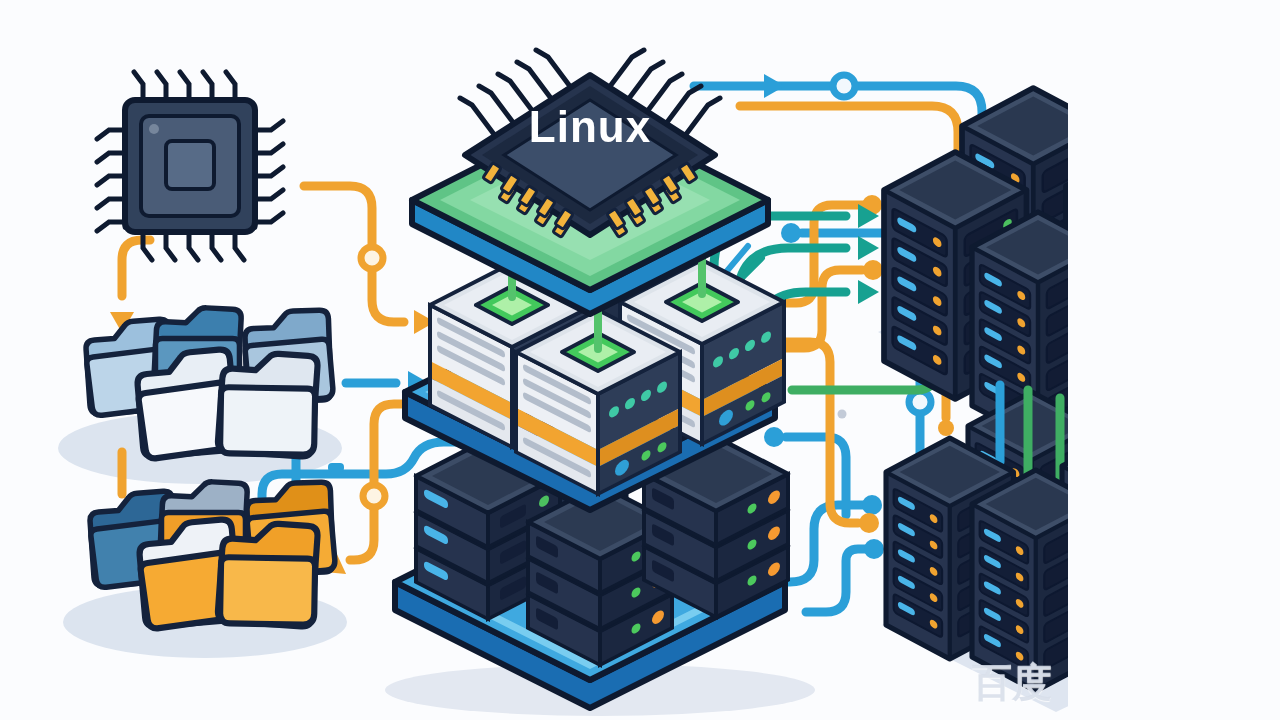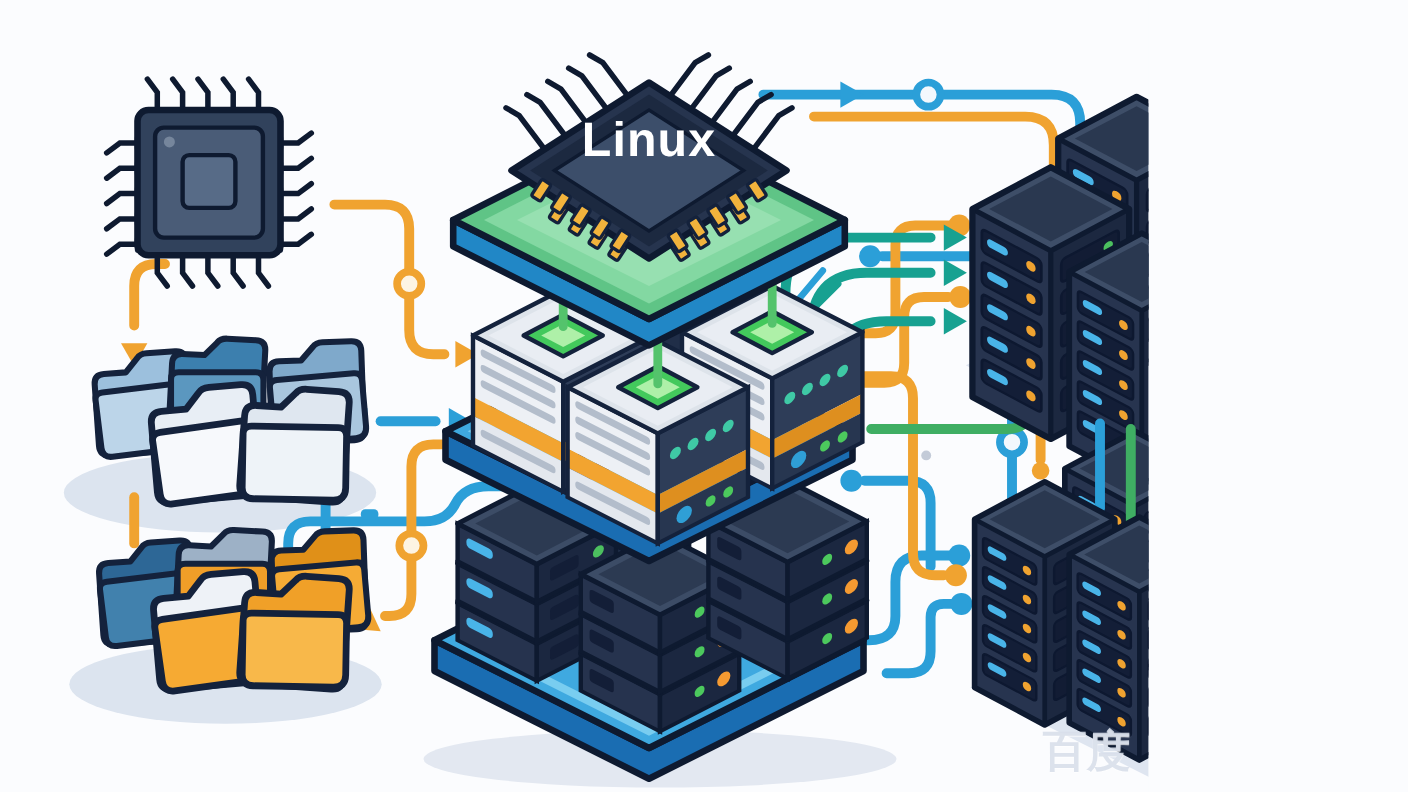--- a/index.html
+++ b/index.html
@@ -1,17 +1,17 @@
 <!DOCTYPE html>
 <html><head>
 <meta charset="utf-8">
 <style>
   html,body{margin:0;padding:0;background:#fbfcfe;}
   .stage{position:relative;width:1044px;height:720px;overflow:hidden;background:#fbfcfe;
-         font-family:"Liberation Sans",sans-serif;}
+         font-family:"Liberation Sans",sans-serif;padding-left:24px;}
   svg{position:absolute;inset:0;}
   
   .ln{fill:none;stroke-width:9;stroke-linecap:round;stroke-linejoin:round;}
   .lb{stroke:#2b9fd8}.lo{stroke:#f0a330}.lt{stroke:#17a191}.lg{stroke:#3fae63}
   .thin{stroke-width:6}
   .ab{fill:#2b9fd8}.ao{fill:#f0a330}.at{fill:#17a191}.ag{fill:#3fae63}
   .db{fill:#2b9fd8}.do{fill:#f0a330}
   .rb{fill:#f2f8fd;stroke:#2b9fd8;stroke-width:7}
   .ro{fill:#fdf4e3;stroke:#f0a330;stroke-width:7}
   .ol{stroke:#0e1a30;stroke-linejoin:round}

